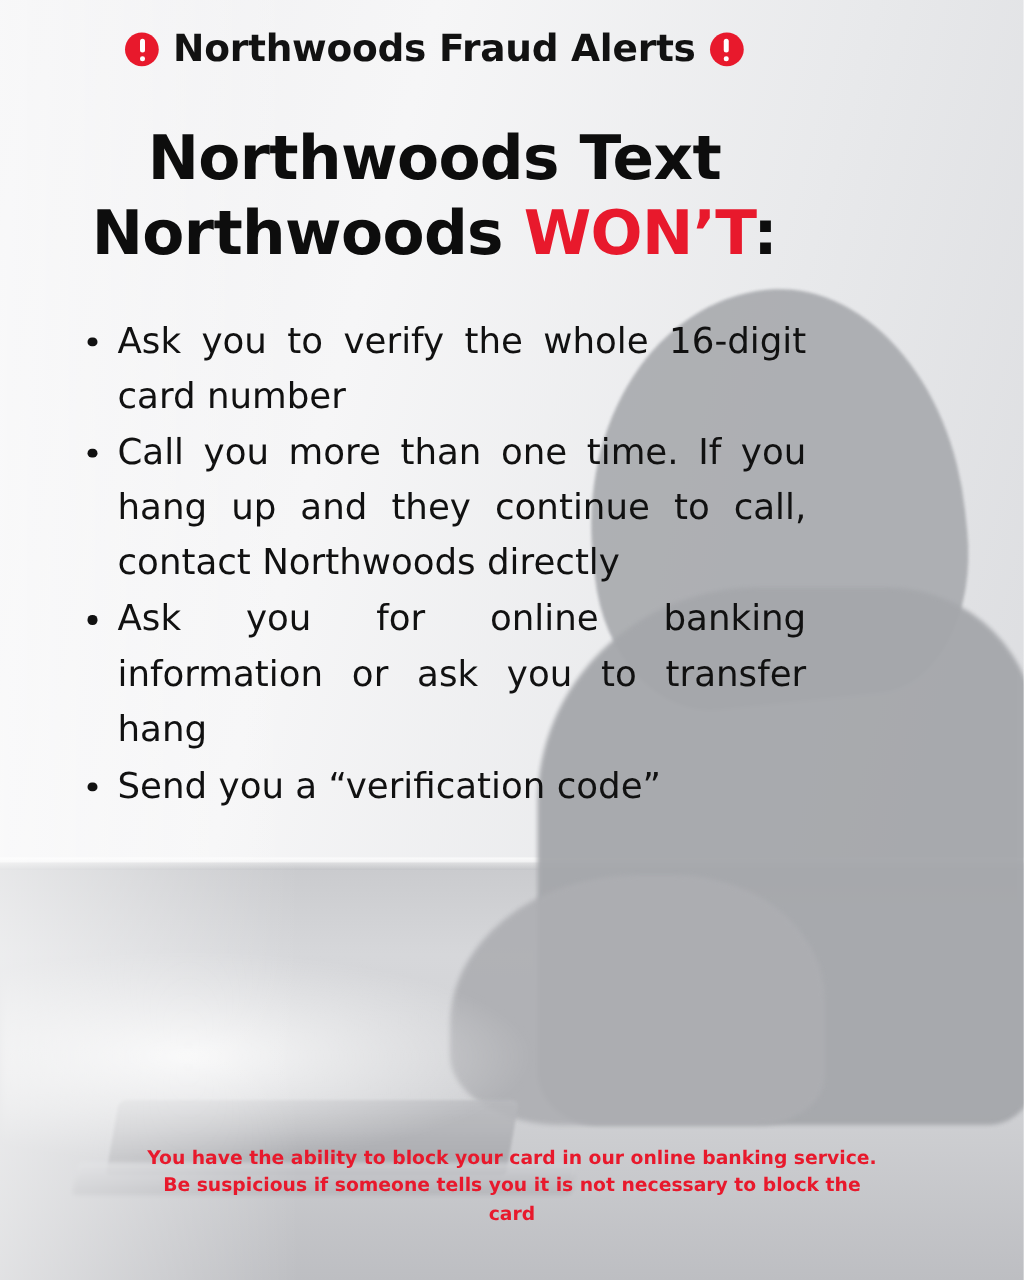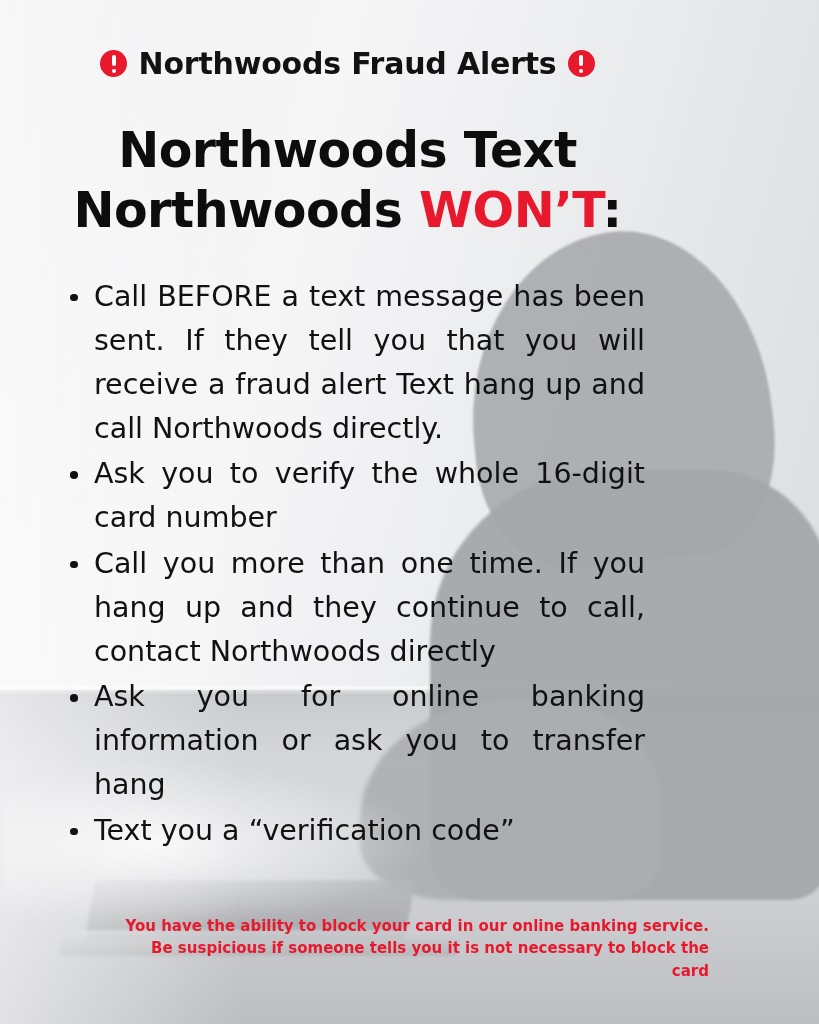--- a/index.html
+++ b/index.html
@@ -119,21 +119,21 @@
     background: linear-gradient(90deg, rgba(255,255,255,0.55), rgba(255,255,255,0));
   }
 
   
   .content {
     position: relative;
     z-index: 5;
     width: 695px;
     height: 1024px;
     box-sizing: border-box;
-    padding: 40px 28px 0 28px;
+    padding: 16px 28px 0 28px;
   }
 
   .alert-bar {
     display: flex;
     align-items: center;
     justify-content: center;
     gap: 11px;
     margin-top: 6px;
   }
   .alert-bar .alert-text {
@@ -215,21 +215,21 @@
     height: 7.5px;
     background: #111111;
     border-radius: 50%;
   }
 
   .footer-note {
     position: absolute;
     left: 110px;
     right: 110px;
     bottom: 42px;
-    text-align: right;
+    text-align: center;
     font-family: "DejaVu Sans", sans-serif;
     font-weight: 700;
     font-size: 15px;
     line-height: 1.5;
     color: #e8192c;
   }
 </style>
 </head>
 <body>
 
@@ -255,24 +255,23 @@
       <span class="alert-text">Northwoods Fraud Alerts</span>
       <span class="excl-icon"></span>
     </div>
 
     <h1 class="headline">
       <span>Northwoods Text</span><br>
       <span>Northwoods </span><span class="accent">WON’T</span><span>:</span>
     </h1>
 
     <ul class="bullets">
-      <li><span>Call BEFORE a text message has been sent. If they tell you that you will receive a fraud alert Text hang up and call Northwoods directly.</span></li>
       <li><span>Ask you to verify the whole 16-digit card number</span></li>
       <li><span>Call you more than one time. If you hang up and they continue to call, contact Northwoods directly</span></li>
       <li><span>Ask you for online banking information or ask you to transfer hang</span></li>
-      <li><span>Text you a “verification code”</span></li>
+      <li><span>Send you a “verification code”</span></li>
     </ul>
 
   </div>
 
   <div class="footer-note">You have the ability to block your card in our online banking service. Be suspicious if someone tells you it is not necessary to block the card</div>
 
 </div>
 
 </body></html>

